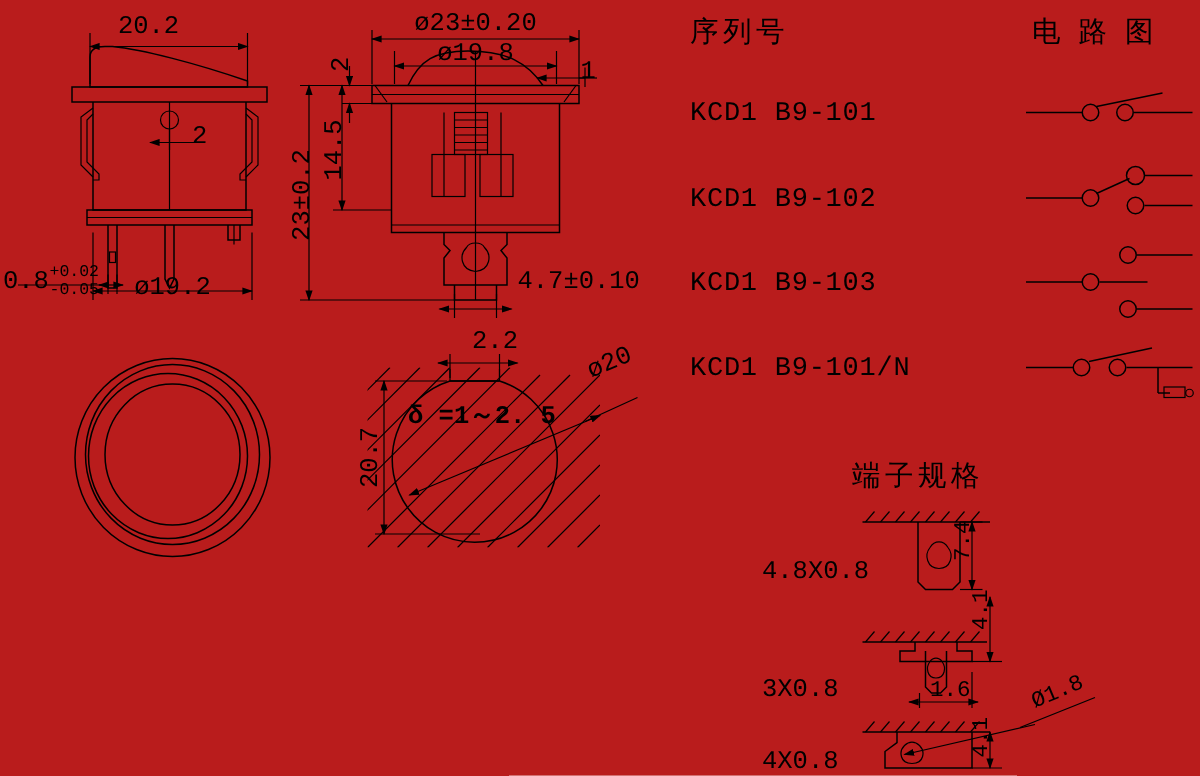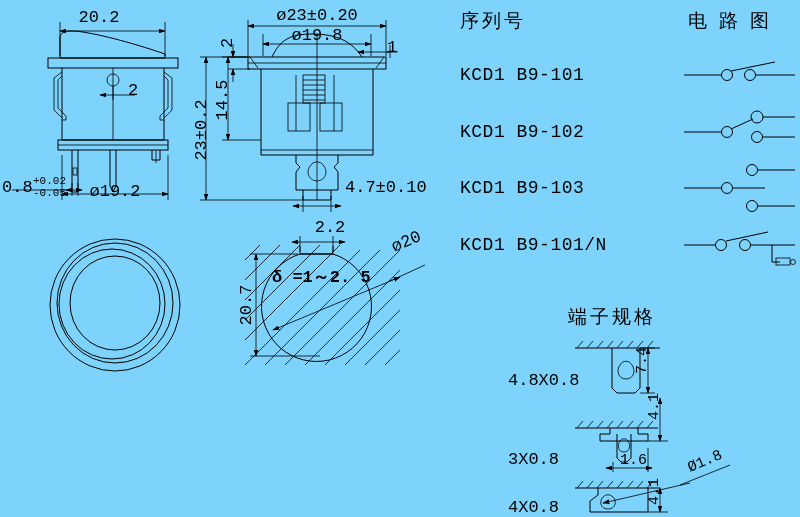--- a/index.html
+++ b/index.html
@@ -1,18 +1,18 @@
 <!DOCTYPE html>
 <html><head>
 <meta charset="utf-8">
 <style>
   html,body{margin:0;padding:0;background:#ffffff;}
   body{width:800px;height:517px;overflow:hidden;
        font-family:"Liberation Serif", serif;color:#000;}
-  #sheet{position:relative;width:800px;height:517px;background:#7dd3fc;}
+  #sheet{position:relative;width:800px;height:517px;background:#b91c1c;}
   svg{position:absolute;left:0;top:0;}
   .ln{stroke:#000;fill:none;stroke-width:1;}
   .thin{stroke:#000;fill:none;stroke-width:0.8;}
   .dim{stroke:#000;fill:none;stroke-width:0.8;}
   .hatch{stroke:#000;fill:none;stroke-width:0.8;}
   .txt{font-family:"Liberation Mono", monospace;font-size:17px;fill:#000;}
   .txts{font-family:"Liberation Mono", monospace;font-size:15px;fill:#000;}
   .cjk{font-family:"DejaVu Sans", sans-serif;font-size:19px;fill:#000;letter-spacing:3px;}
   .model{font-family:"Liberation Mono", monospace;font-size:18px;fill:#000;letter-spacing:0.5px;}
   .frac{font-family:"Liberation Mono", monospace;font-size:11px;fill:#000;}

